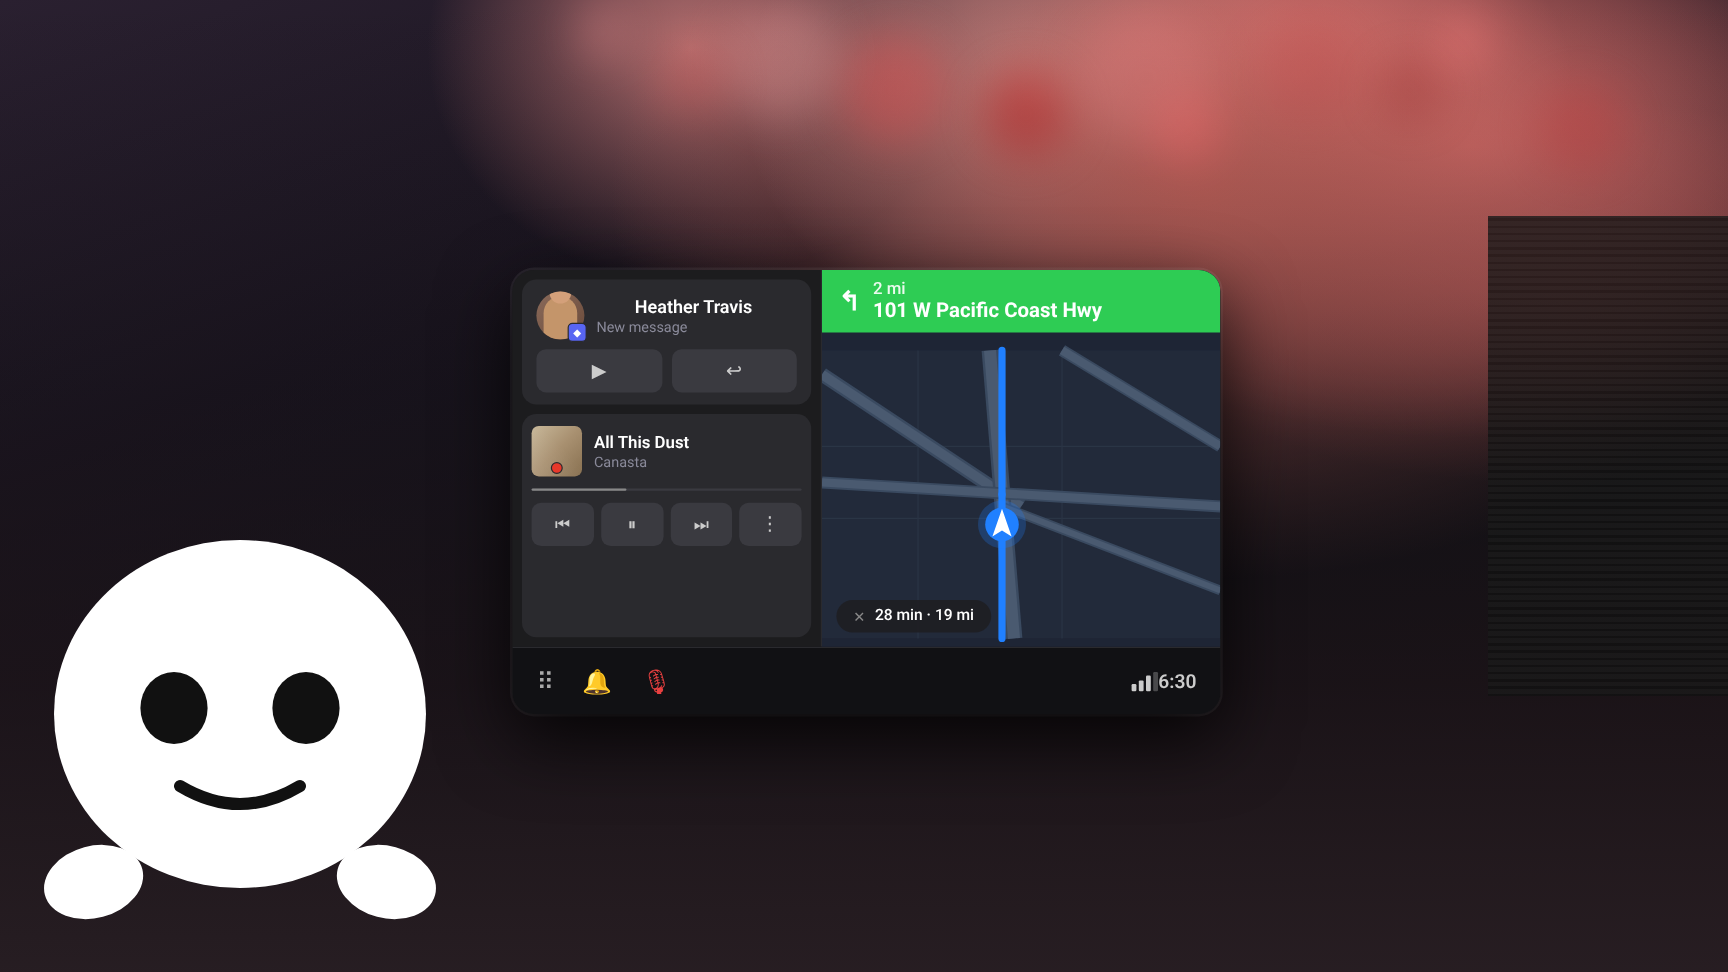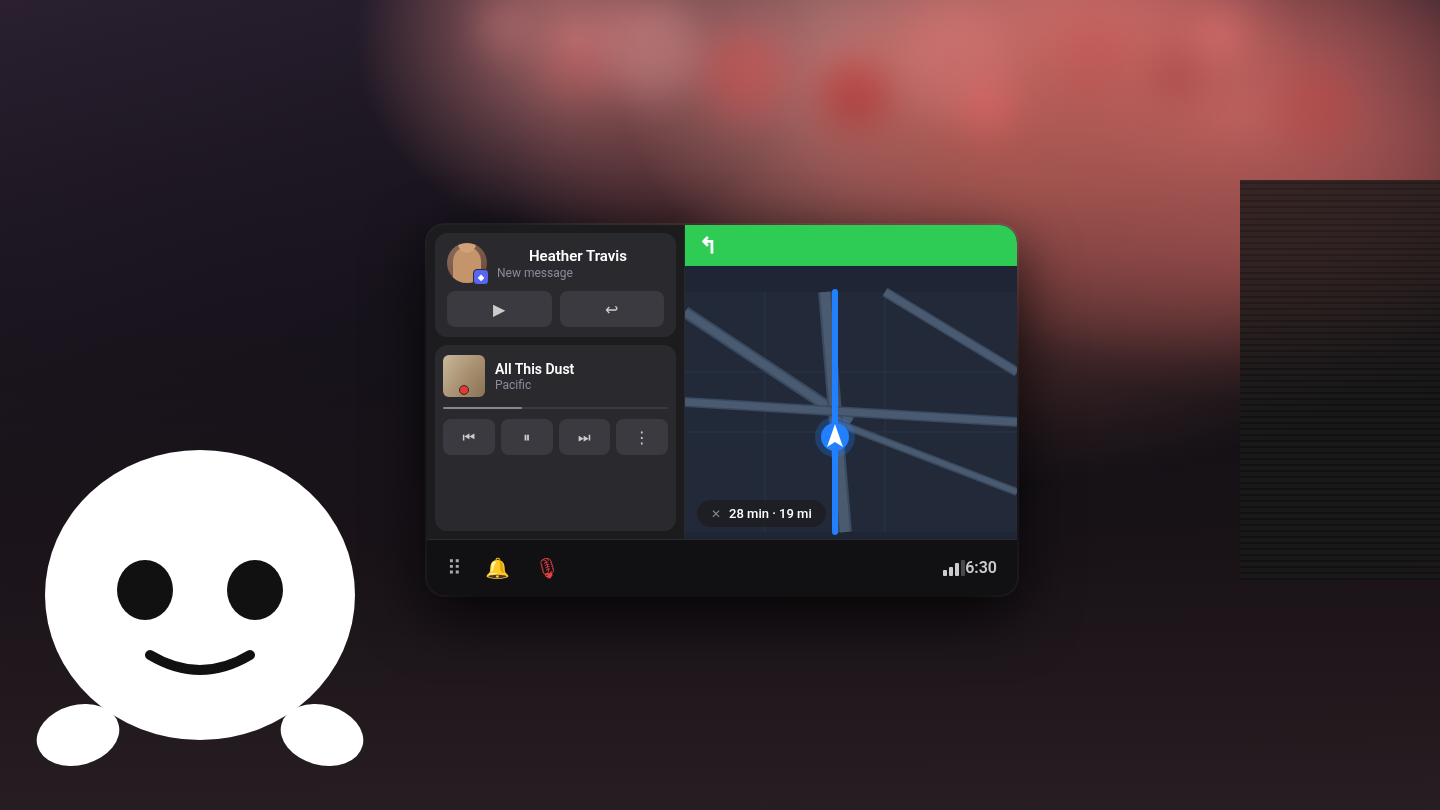--- a/index.html
+++ b/index.html
@@ -468,40 +468,44 @@
         </div>
       </div>
 
       <div class="music-card">
         <div class="music-header">
           <div class="album-art">
             <div class="album-art-badge"></div>
           </div>
           <div class="music-info">
             <div class="music-title">All This Dust</div>
-            <div class="music-artist">Pacific</div>
+            <div class="music-artist">Canasta</div>
           </div>
         </div>
         <div class="progress-bar-container">
           <div class="progress-bar-fill"></div>
         </div>
         <div class="music-controls">
           <button class="ctrl-btn">⏮</button>
           <button class="ctrl-btn">⏸</button>
           <button class="ctrl-btn">⏭</button>
           <button class="ctrl-btn more">⋮</button>
         </div>
       </div>
 
     </div>
 
     <div class="map-panel">
 
       <div class="nav-banner">
         <span class="nav-arrow">↰</span>
+        <div class="nav-info">
+          <div class="nav-distance">2 mi</div>
+          <div class="nav-street">101 W Pacific Coast Hwy</div>
+        </div>
       </div>
 
       <div class="map-bg">
         <svg class="map-svg" viewBox="0 0 332 240" xmlns="http://www.w3.org/2000/svg">
 
           <rect width="332" height="240" fill="#1e2535"></rect>
 
           <rect width="332" height="240" fill="#253040" opacity="0.5"></rect>
 
           <line x1="0" y1="80" x2="332" y2="80" stroke="#2a3545" stroke-width="1"></line>

